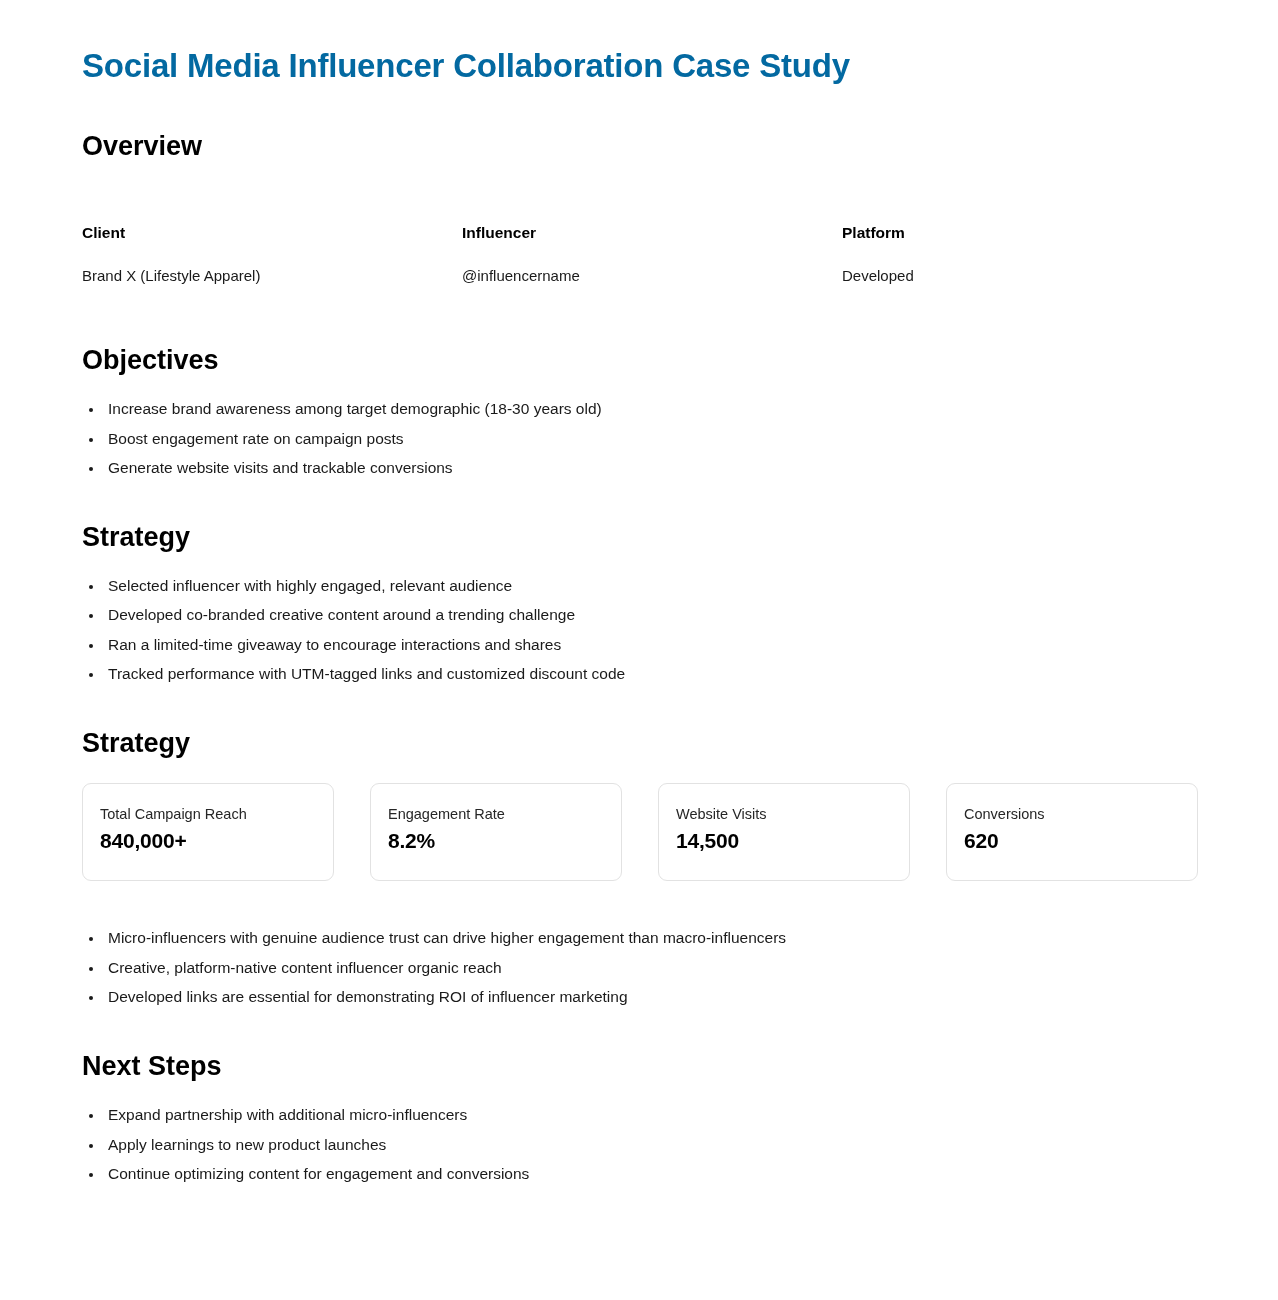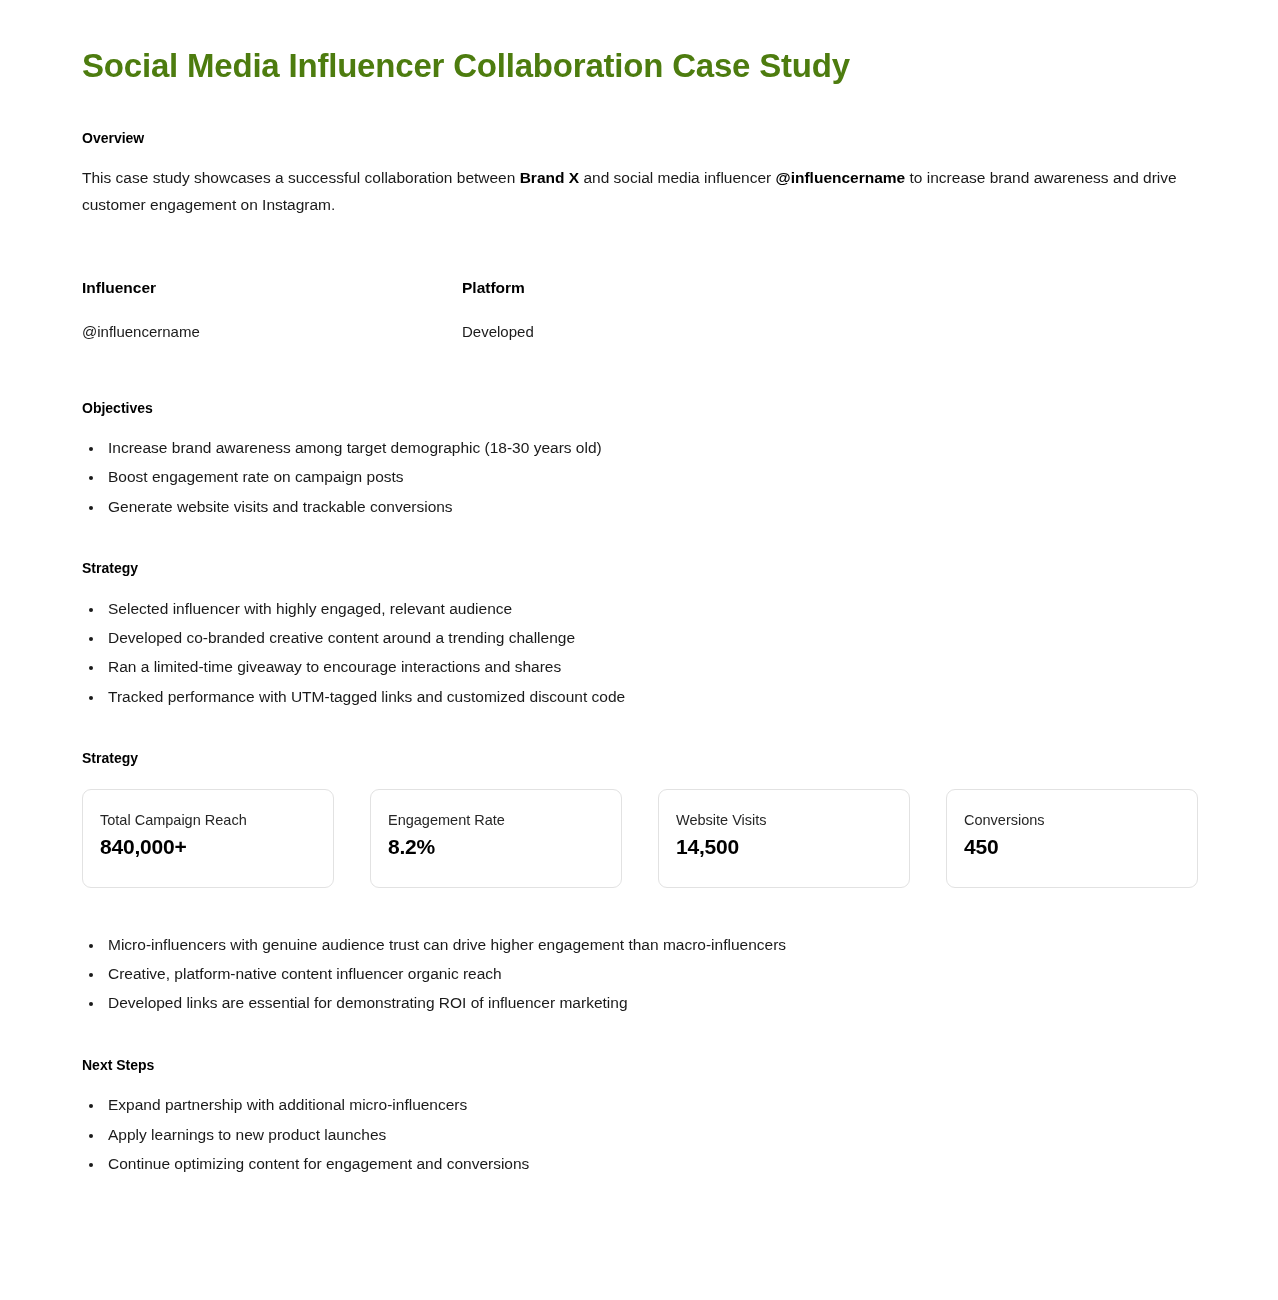--- a/index.html
+++ b/index.html
@@ -19,24 +19,24 @@
     padding: 46px 80px 40px 82px;
     box-sizing: border-box;
     width: 1278px;
   }
   .doc-title {
     font-size: 33px;
     font-weight: bold;
     line-height: 1.2;
     letter-spacing: -0.2px;
     margin: 0 0 44px 0;
-    color: #4d7c0f;
+    color: #0369a1;
   }
   h2.section-heading {
-    font-size: 14px;
+    font-size: 27px;
     font-weight: bold;
     margin: 0 0 18px 0;
     line-height: 1.25;
     color: #000000;
   }
   .overview-text {
     font-size: 15.5px;
     line-height: 1.72;
     margin: 0;
     max-width: 1102px;
@@ -119,24 +119,27 @@
 </style>
 </head>
 <body>
 
 <div class="page">
 
   <h1 class="doc-title">Social Media Influencer Collaboration Case Study</h1>
 
   <section>
     <h2 class="section-heading">Overview</h2>
-    <p class="overview-text"><span>This case study showcases a successful collaboration between </span><b>Brand X</b><span> and social media influencer </span><b>@influencername</b><span> to increase brand awareness and drive customer engagement on Instagram.</span></p>
   </section>
 
   <div class="meta-grid">
+    <div class="meta-col">
+      <div class="meta-label">Client</div>
+      <div class="meta-value">Brand X (Lifestyle Apparel)</div>
+    </div>
     <div class="meta-col">
       <div class="meta-label">Influencer</div>
       <div class="meta-value">@influencername</div>
     </div>
     <div class="meta-col">
       <div class="meta-label">Platform</div>
       <div class="meta-value">Developed</div>
     </div>
   </div>
 
@@ -169,21 +172,21 @@
       <div class="metric-card">
         <div class="metric-label">Engagement Rate</div>
         <div class="metric-value">8.2%</div>
       </div>
       <div class="metric-card">
         <div class="metric-label">Website Visits</div>
         <div class="metric-value">14,500</div>
       </div>
       <div class="metric-card">
         <div class="metric-label">Conversions</div>
-        <div class="metric-value">450</div>
+        <div class="metric-value">620</div>
       </div>
     </div>
   </section>
 
   <section class="section">
     <ul class="bullets">
       <li>Micro-influencers with genuine audience trust can drive higher engagement than macro-influencers</li>
       <li>Creative, platform-native content influencer organic reach</li>
       <li>Developed links are essential for demonstrating ROI of influencer marketing</li>
     </ul>

